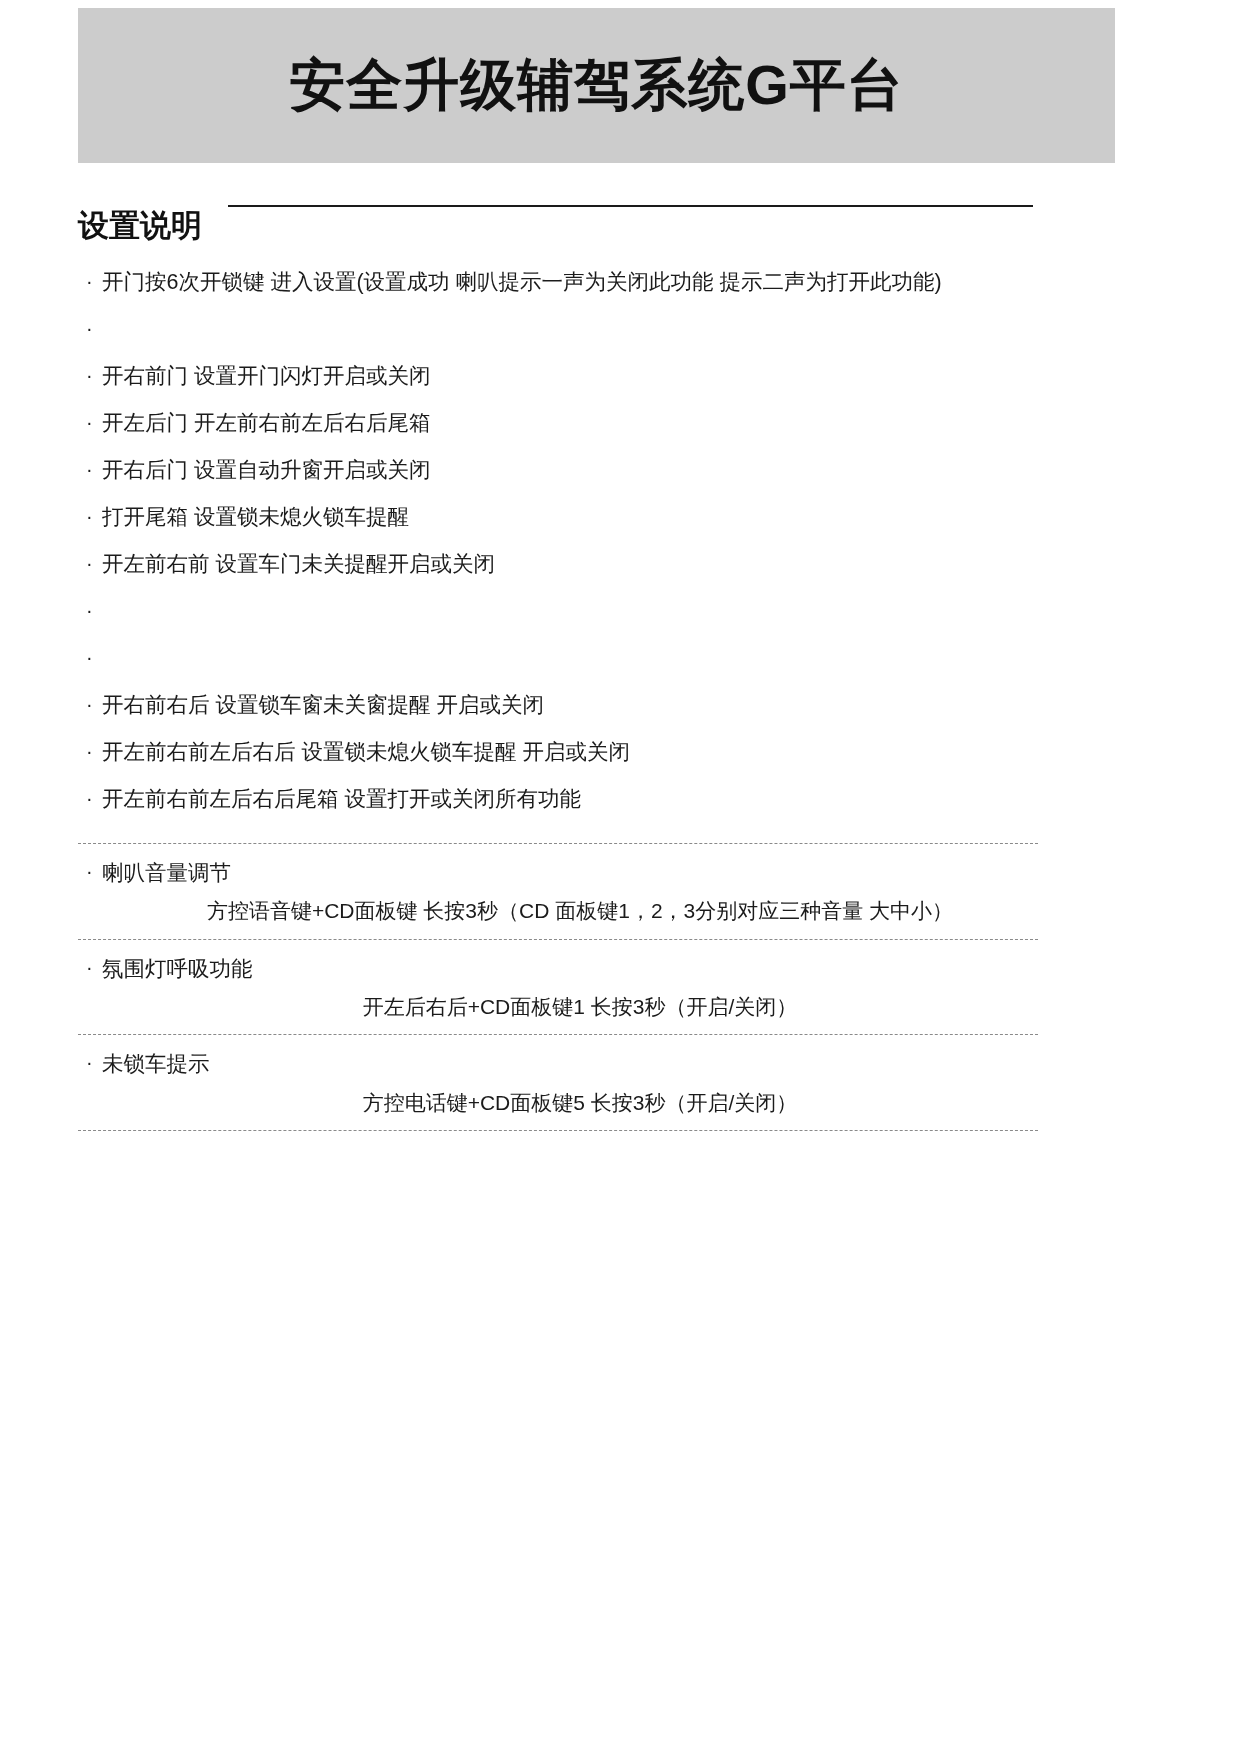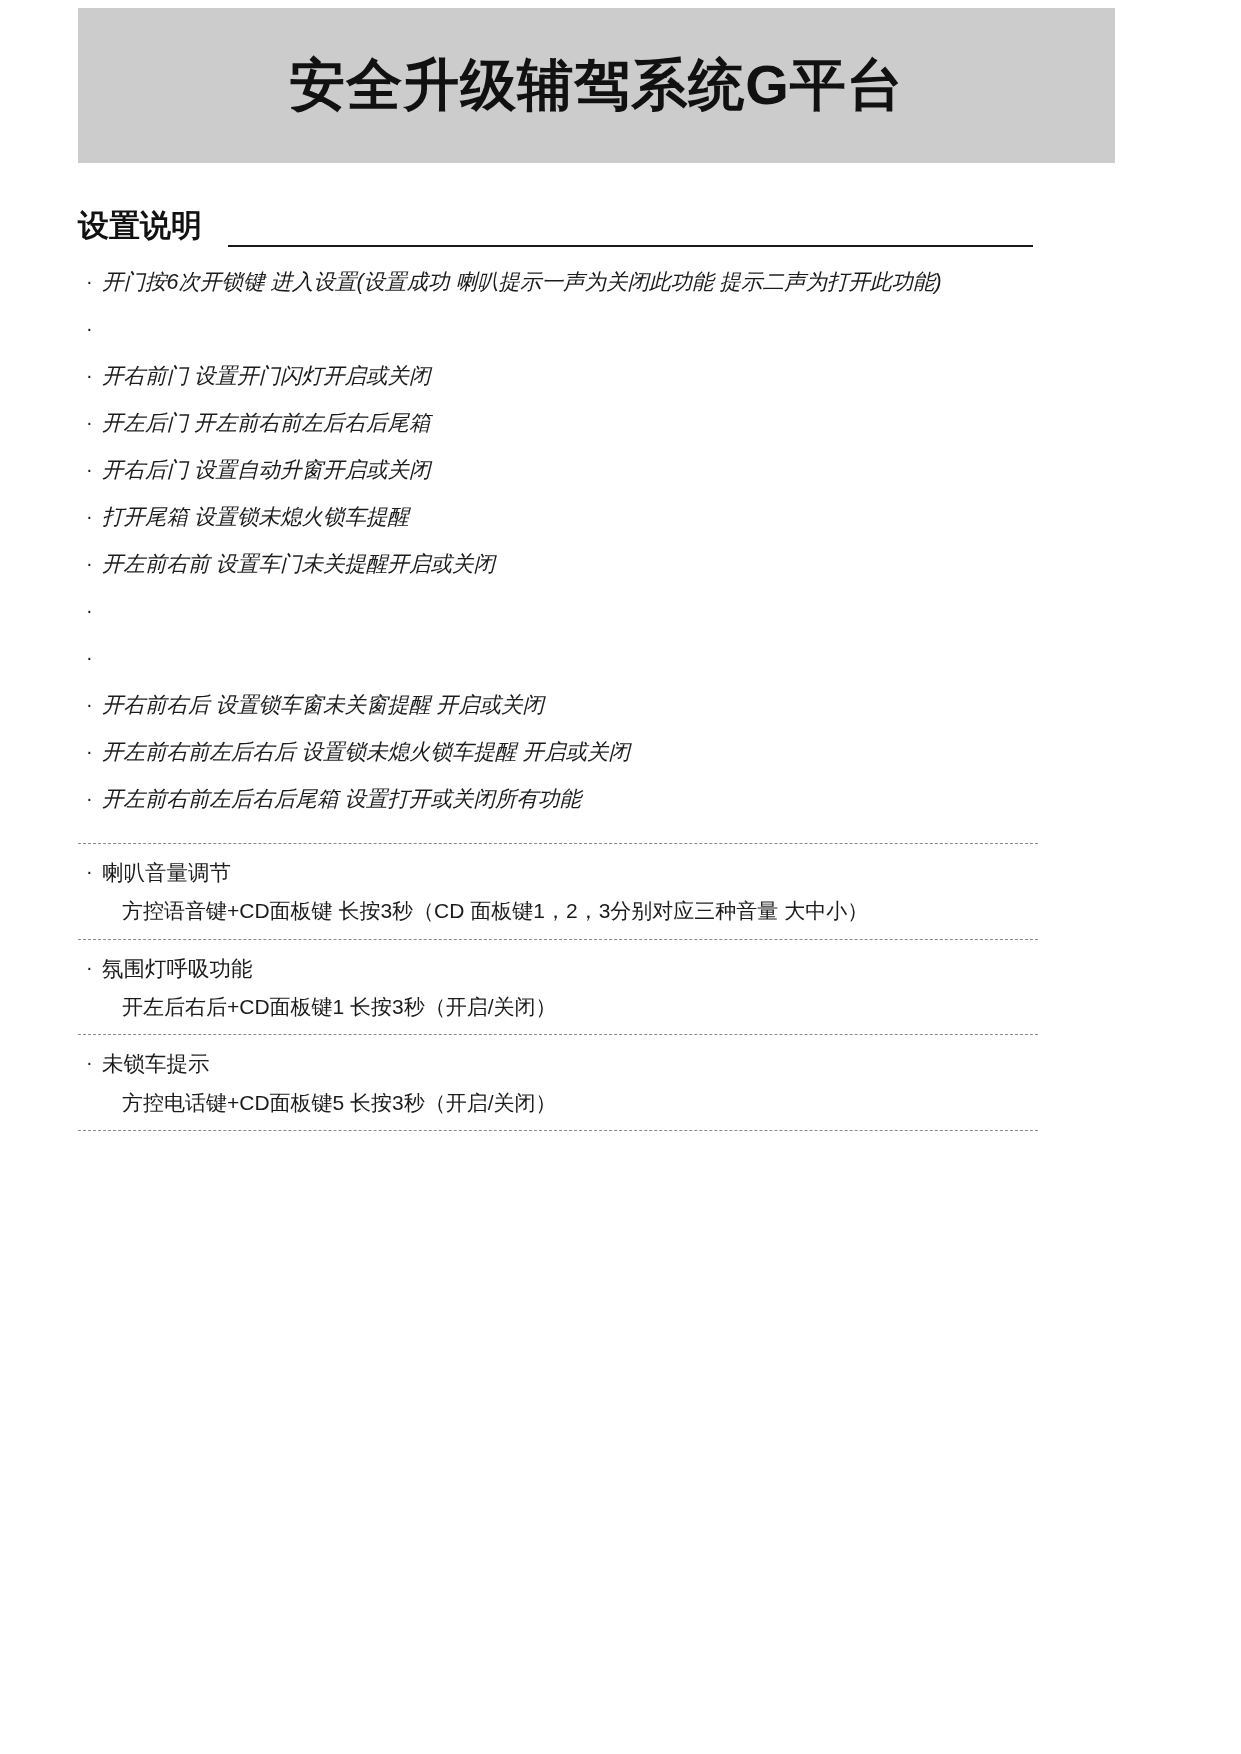--- a/index.html
+++ b/index.html
@@ -41,21 +41,21 @@
     font-family: "Liberation Sans", "DejaVu Sans", sans-serif;
     white-space: nowrap;
   }
   
   .section-head {
     position: absolute;
     left: 78px;
     top: 205px;
     width: 955px;
     display: flex;
-    align-items: flex-end;
+    align-items: flex-start;
   }
   .section-head .label {
     font-size: 31px;
     font-weight: bold;
     color: #111111;
     white-space: nowrap;
   }
   .section-head .rule {
     flex: 1;
     height: 2px;
@@ -82,21 +82,20 @@
     width: 16px;
     flex: 0 0 16px;
     text-align: left;
     font-size: 20px;
     line-height: 1.32;
     color: #1b1b1b;
   }
   .item-text {
     flex: 1;
     white-space: nowrap;
-    font-style: italic;
   }
   
   .group-wrap {
     position: absolute;
     left: 78px;
     top: 843px;
     width: 960px;
   }
   .dashed {
     border-top: 1.6px dashed #8a8a8a;
@@ -113,20 +112,21 @@
     line-height: 1.45;
     color: #1b1b1b;
   }
   .group-sub {
     font-size: 21px;
     line-height: 1.5;
     color: #1b1b1b;
     margin-left: 36px;
     margin-top: 6px;
     white-space: nowrap;
+    text-align: center;
   }
 </style>
 </head>
 <body>
 
 <div class="page">
 
   <div class="banner">
     <div class="banner-title">安全升级辅驾系统G平台</div>
   </div>

